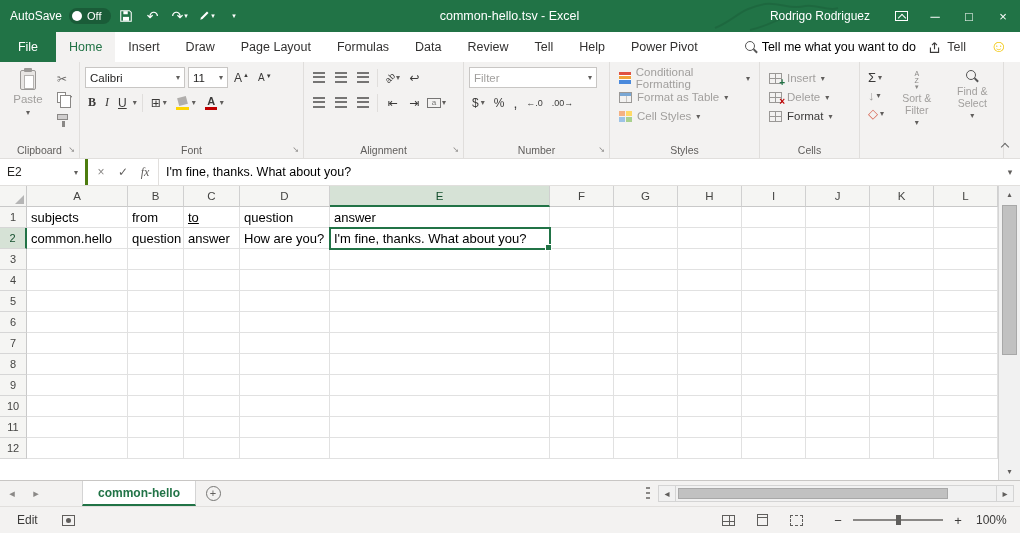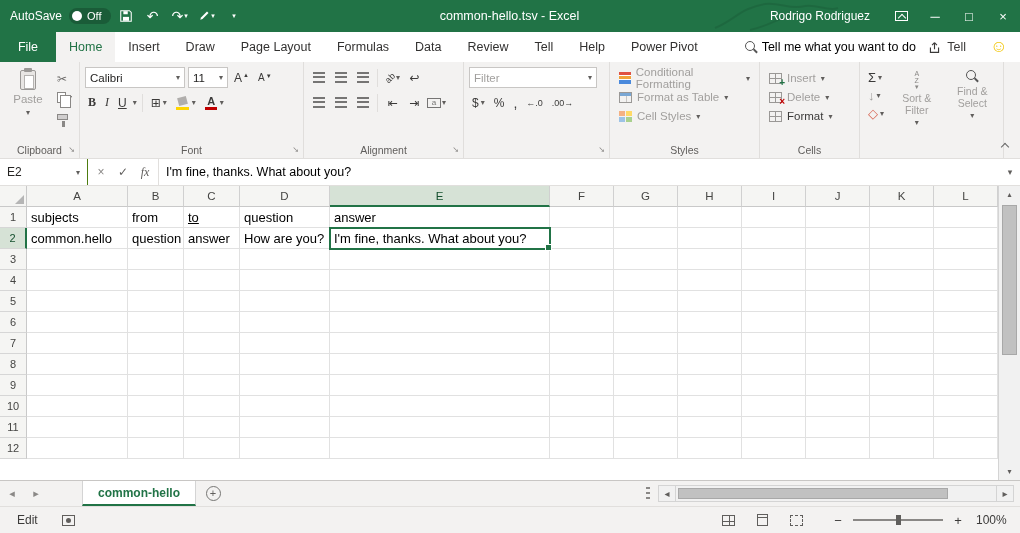--- a/index.html
+++ b/index.html
@@ -93,21 +93,21 @@
   
   .ed-left{display:flex;flex-direction:column;gap:1px;padding-top:2px}
   .ed-mini{height:17px;display:flex;align-items:center;gap:2px;padding:0 3px;font-size:13px;color:#3b3a39}
   .tallbtn{width:52px;display:flex;flex-direction:column;align-items:center;justify-content:flex-start;gap:2px;padding-top:3px;font-size:10.5px;line-height:1.15;text-align:center}
   .icon-sort{display:flex;flex-direction:column;align-items:center;font-size:7px;color:#8a8886;line-height:1}
   .collapse{position:absolute;right:8px;bottom:6px;width:14px;height:14px;display:flex;align-items:center;justify-content:center}
   .chev-up{width:6px;height:6px;border-left:1.5px solid #666;border-top:1.5px solid #666;transform:rotate(45deg);margin-top:3px}
 
   
   .fbar{height:27px;background:#fff;display:flex;align-items:stretch;border-bottom:1px solid #e1dfdd;flex:0 0 27px}
-  .namebox{width:88px;display:flex;align-items:center;justify-content:space-between;padding:0 7px;border-right:1px solid #4d7c0f;font-size:12px;color:#252423}
+  .namebox{width:88px;display:flex;align-items:center;justify-content:space-between;padding:0 7px;border-right:3px solid #4d7c0f;font-size:12px;color:#252423}
   .fb-btns{display:flex;align-items:center;border-right:1px solid #e1dfdd;padding:0 2px}
   .fb-btn{width:22px;height:100%;display:flex;align-items:center;justify-content:center;font-size:12px;color:#8a8886}
   .fb-check{color:#605e5c}
   .fb-fx{font-family:"Liberation Serif",serif;font-style:italic;color:#605e5c}
   .fb-input{flex:1;display:flex;align-items:center;padding-left:7px;font-size:12.5px;color:#000}
   .fb-exp{width:20px;display:flex;align-items:center;justify-content:center;color:#605e5c;font-size:9px}
 
   
   .sheet{flex:1;display:flex;overflow:hidden;background:#fff}
   .grid{width:998px;overflow:hidden}
@@ -380,20 +380,21 @@
               <span style="font-size:14px">,</span>
             </span>
           <span class="sbtn" style="font-size:9px">
               <span>←.0</span>
             </span>
           <span class="sbtn" style="font-size:9px">
               <span>.00→</span>
             </span>
         </div>
       </div>
+      <div class="rg-label">Number</div>
       <span class="launcher">↘</span>
     </div>
 
     <div class="rgroup" style="width:150px">
       <div class="rg-body">
         <div class="stack">
           <span class="stk disabled">
             <span class="icon-cf"></span>
             <span>Conditional Formatting</span>
             <span class="caret">▾</span>

